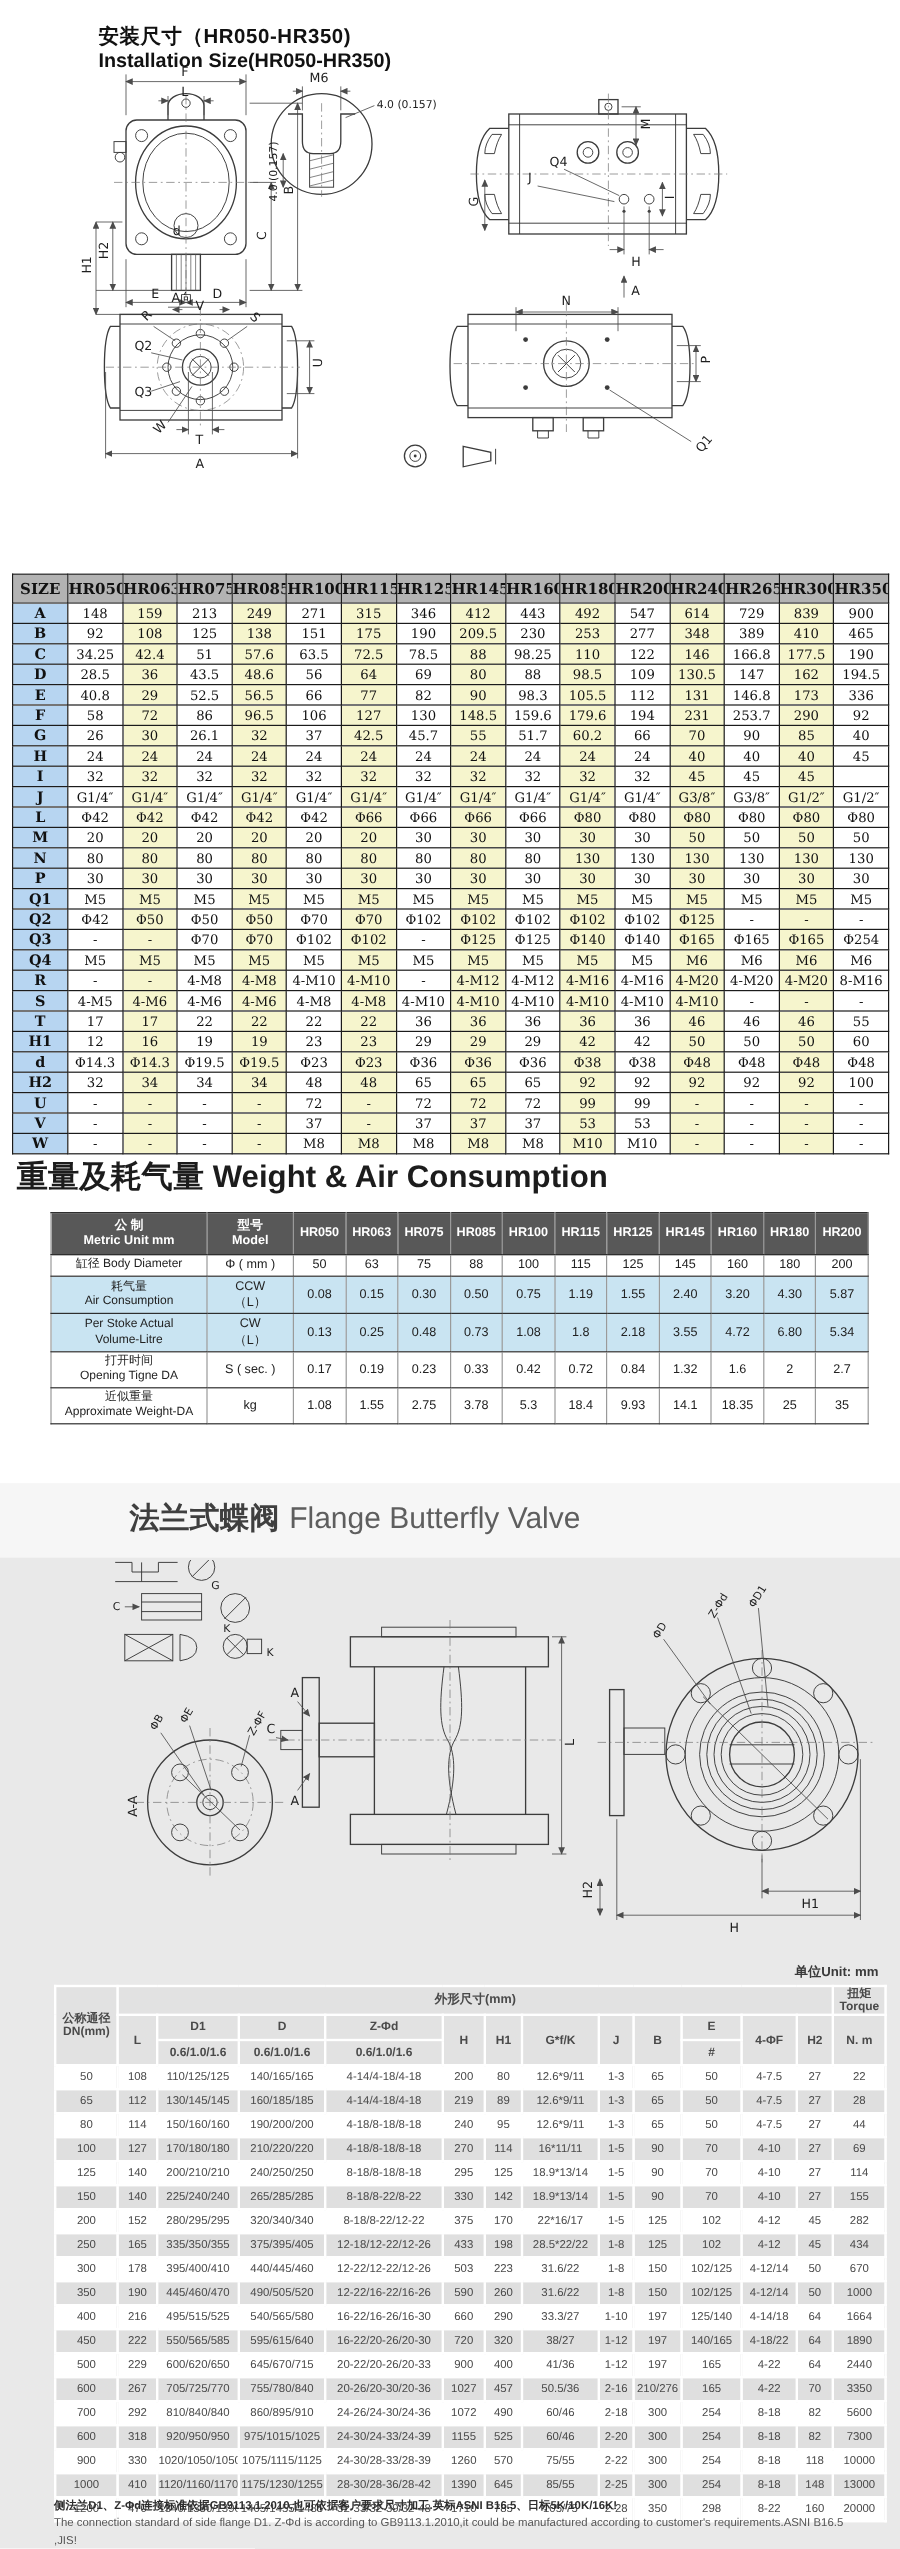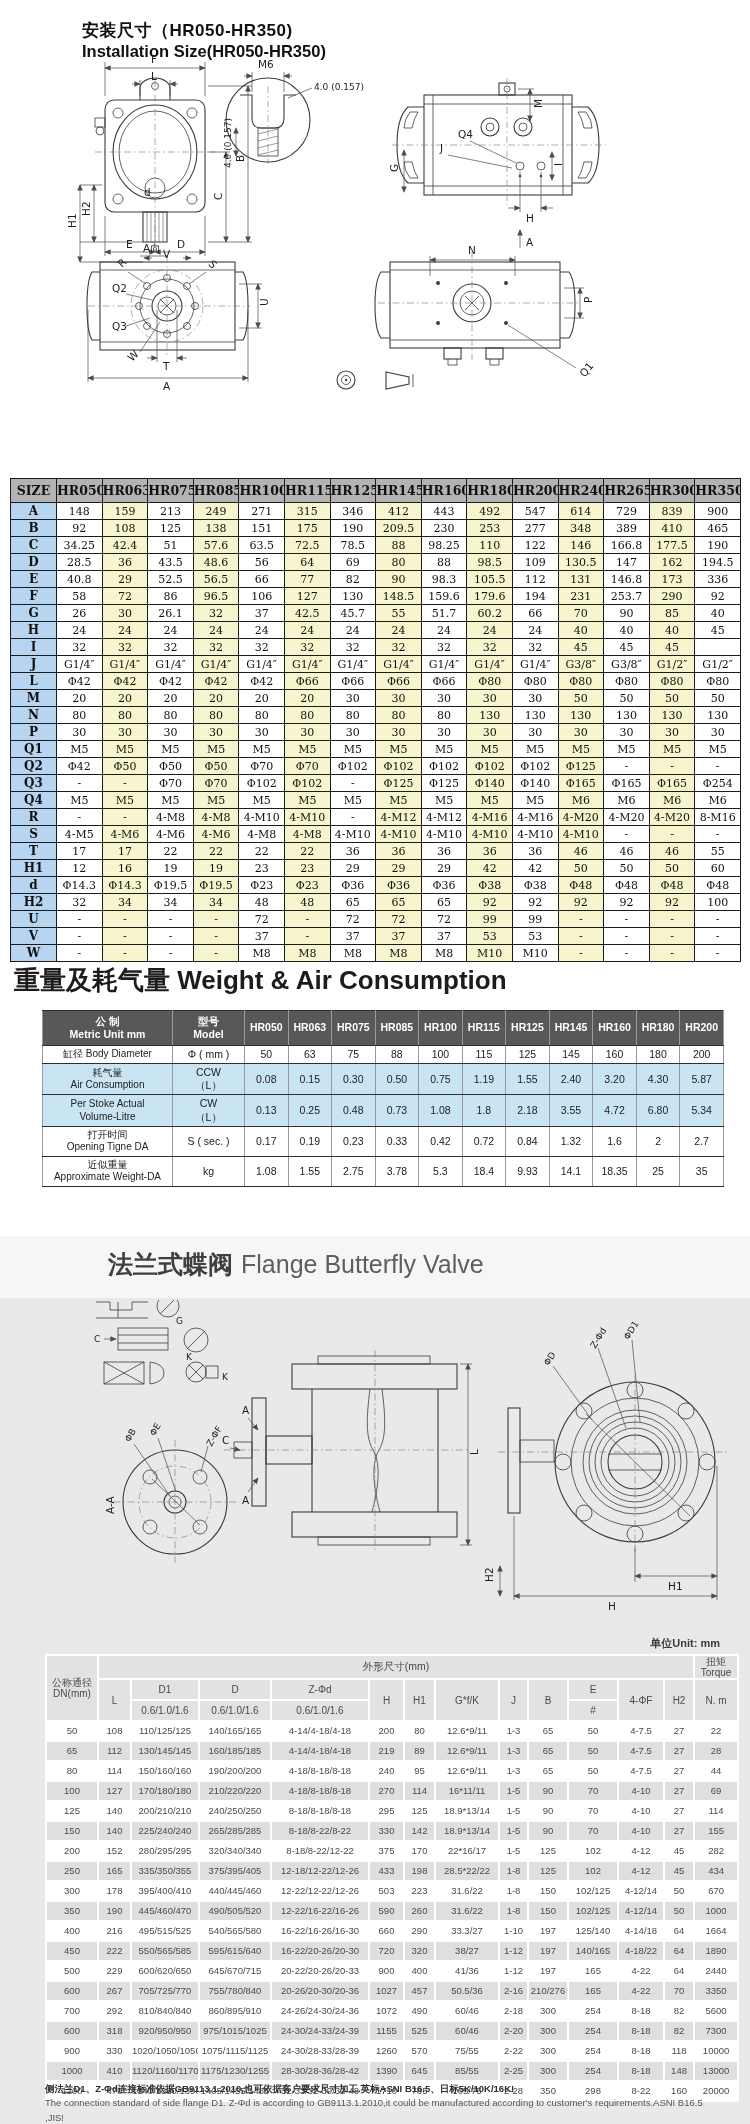--- a/index.html
+++ b/index.html
@@ -9,21 +9,21 @@
   .title-block{position:absolute;left:82px;top:20px;line-height:1.25;}
   .title-zh{font-size:17px;font-weight:700;letter-spacing:.5px;}
   .title-en{font-size:16.5px;font-weight:600;}
   .sec-head{position:absolute;left:14px;top:963px;font-size:26px;font-weight:700;color:#1c1c1c;}
   .valve-band{position:absolute;left:0;top:1236px;width:750px;height:62px;background:#f6f6f6;}
   .valve-head{position:absolute;left:108px;top:1248px;font-size:25px;color:#4f4f4f;}
   .valve-head .zh{font-weight:700;color:#3f3f3f;}
   .valve-head .en{font-weight:400;color:#5e5e5e;margin-left:8px;}
   .gray-panel{position:absolute;left:0;top:1298px;width:750px;height:826px;background:#e9e9e9;}
   .unit-note{position:absolute;left:0;top:1636px;width:720px;text-align:right;
-             font-size:11px;font-weight:700;color:#3a3a3a;}
+             font-size:11px;font-weight:700;color:#3a3a3a;padding-left:12px;}
   
   #size-table{position:absolute;left:10px;top:478px;width:731px;border-collapse:collapse;
               table-layout:fixed;font-family:"DejaVu Serif",serif;}
   #size-table th,#size-table td{border:1px solid #1b1b1b;text-align:center;padding:0;
               height:16px;font-size:11px;overflow:hidden;white-space:nowrap;}
   #size-table thead th{background:#b3b3b3;font-size:12.5px;font-weight:700;height:23px;}
   #size-table td.rowlab{background:#b7d5f1;font-weight:700;font-size:12px;}
   #size-table td.y{background:#f6f5cd;}
   
   #weight-table{position:absolute;left:10px;top:1010px;width:682px;border-collapse:collapse;
@@ -32,21 +32,21 @@
                 border-top:1.5px solid #2e2e2e;border-bottom:1.5px solid #2e2e2e;
                 text-align:center;padding:2px 1px;line-height:1.25;}
   #weight-table thead th{background:#585858;color:#fff;font-weight:700;font-size:10.5px;height:30px;}
   #weight-table td.lab{font-size:10px;}
   #weight-table tr.blue td{background:#c9e4f2;}
   
   #valve-table{position:absolute;left:45px;top:1654px;width:692px;border-collapse:collapse;
                table-layout:fixed;font-size:9.5px;color:#4a4a4a;}
   #valve-table th,#valve-table td{border:2px solid #ffffff;text-align:center;padding:0;
                white-space:nowrap;overflow:hidden;line-height:1.1;}
-  #valve-table thead th{background:#e2e2e2;font-weight:400;font-size:10px;height:19px;}
+  #valve-table thead th{background:#e2e2e2;font-weight:700;font-size:10px;height:19px;}
   #valve-table thead th.big{font-size:10.5px;}
   #valve-table tbody td{height:18px;}
   #valve-table tr.g td{background:#dfdfdf;}
   #valve-table tr.w td{background:#ffffff;}
   .torq{font-size:8.5px;line-height:1.05;}
   
   .foot{position:absolute;left:45px;top:2082px;width:670px;line-height:1.5;}
   .foot .zh{font-size:9.5px;font-weight:700;color:#2e2e2e;}
   .foot .en{font-size:9.5px;color:#555;}
   

